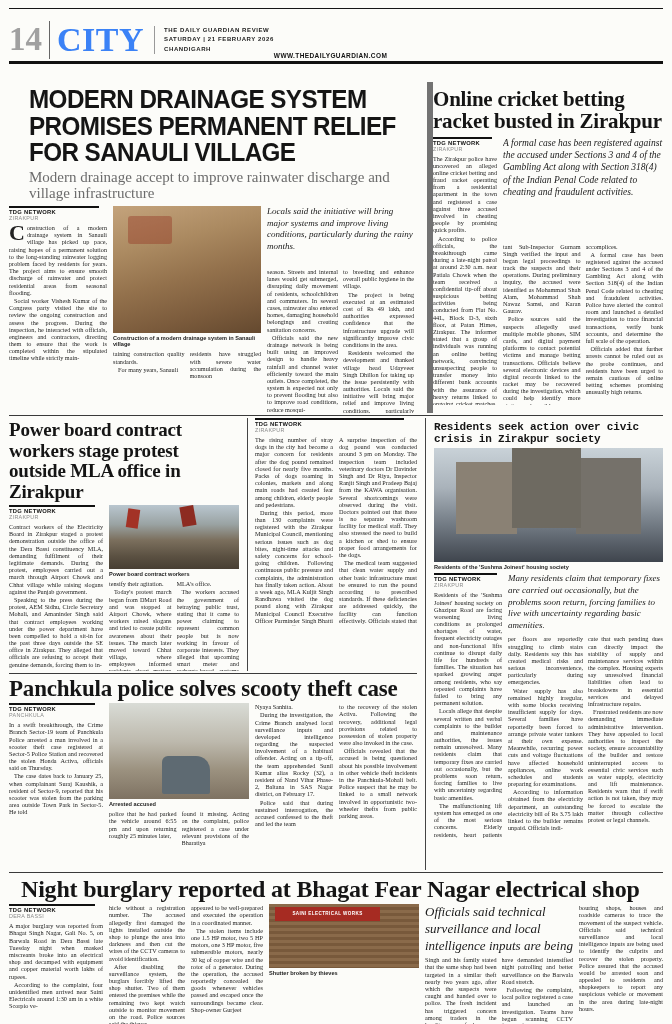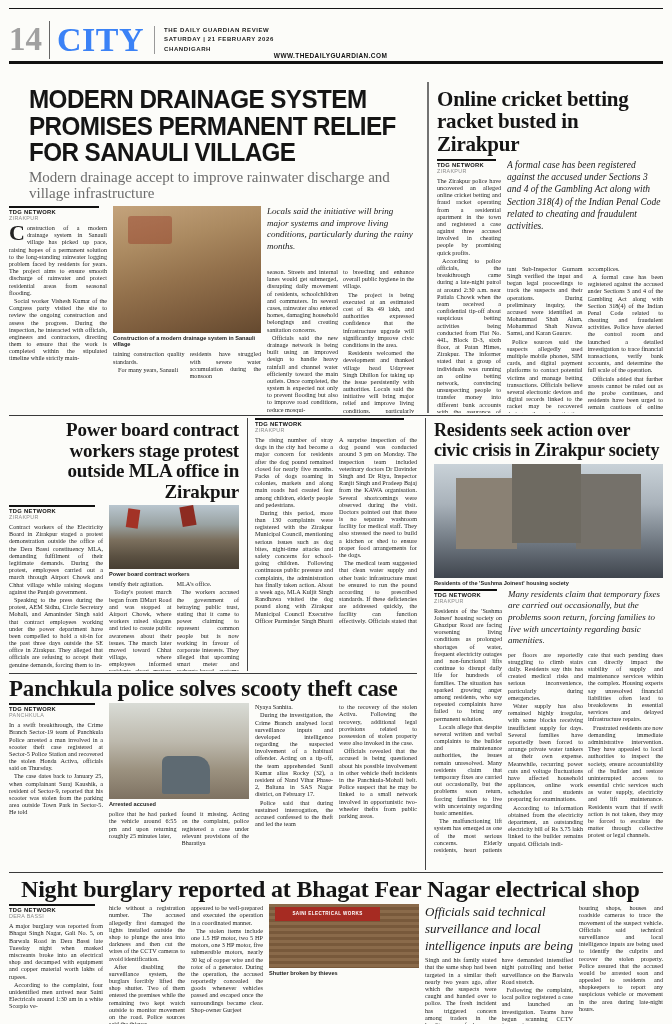--- a/index.html
+++ b/index.html
@@ -36,21 +36,21 @@
   .caption{font-family:"Liberation Sans",sans-serif;font-size:5.6px;font-weight:700;color:#222;padding:2px 0 3px;line-height:1.1;}
   .photo{width:100%;position:relative;overflow:hidden;}
   .minirow{display:grid;grid-template-columns:1fr 1fr;column-gap:5px;overflow:hidden;}
 
   
   .sec1{display:grid;grid-template-columns:1fr 236px;column-gap:13px;height:331px;overflow:hidden;margin-top:18px;}
   .drainage .hl-wrap{padding-left:20px;}
   .d-body{display:grid;grid-template-columns:98px 148px 1fr;column-gap:6px;height:232px;overflow:hidden;}
   .photo-drainage{height:127px;background:linear-gradient(165deg,#c4a37c 0%,#ab8a61 30%,#93714c 55%,#7b5b3c 80%,#64492f 100%);}
   .photo-drainage::after{content:"";position:absolute;left:10%;top:8%;width:30%;height:22%;background:rgba(150,60,40,.45);border-radius:3px;}
-  .betting{border-left:2px solid #737373;padding-left:8px;overflow:hidden;}
+  .betting{border-left:6px solid #737373;padding-left:0;overflow:hidden;}
   .b-body{display:grid;grid-template-columns:64px 1fr;column-gap:6px;height:272px;overflow:hidden;}
   .b-right .pq{font-size:9.5px;height:106px;}
   .brow{display:grid;grid-template-columns:1fr 1fr;column-gap:5px;overflow:hidden;}
 
   
   .sec2{display:grid;grid-template-columns:1fr 238px;column-gap:8px;height:452px;overflow:hidden;}
   .sec2-left{overflow:hidden;}
   .sec2-top{display:grid;grid-template-columns:1fr 170px;column-gap:8px;height:253px;overflow:hidden;}
   .power .hl-serif{font-size:19px;line-height:1.08;}
   .p-body{display:grid;grid-template-columns:94px 1fr;column-gap:6px;height:178px;overflow:hidden;}
@@ -59,21 +59,21 @@
   .photo-power::after{content:"";position:absolute;left:55%;top:2%;width:11%;height:32%;background:#8d2b21;transform:rotate(-10deg);}
   .dogpound{border-left:1px solid #444;padding-left:7px;overflow:hidden;}
   .dogpound .hl-serif{font-size:15.5px;line-height:1.12;}
   .dg-body{display:grid;grid-template-columns:1fr 1fr;column-gap:6px;height:190px;overflow:hidden;}
   .panchkula{overflow:hidden;}
   .panchkula .hl-serif{font-size:23px;line-height:1.05;}
   .pk-body{display:grid;grid-template-columns:94px 140px 1fr 1fr;column-gap:6px;height:158px;overflow:hidden;}
   .photo-panchkula{height:96px;background:linear-gradient(180deg,#d9dcd6 0%,#bdb9ad 40%,#9b917f 70%,#7e7262 100%);}
   .photo-panchkula::after{content:"";position:absolute;left:38%;top:55%;width:34%;height:40%;background:#5e6a72;border-radius:6px 14px 2px 2px;}
   .residents{border-left:1px solid #444;padding-left:8px;overflow:hidden;}
-  .residents .hl-serif{font-size:18px;line-height:1.1;}
+  .residents .hl-serif{font-size:11px;line-height:1.1;font-family:Liberation Mono, monospace;}
   .photo-residents{height:114px;background:linear-gradient(180deg,#c9d2d8 0%,#a9b2ba 35%,#7e8790 60%,#565d66 85%,#3f454d 100%);}
   .photo-residents::before{content:"";position:absolute;left:34%;top:0;width:30%;height:70%;background:#6e6a61;box-shadow:-60px 10px 0 -4px #8a8174,62px 8px 0 -2px #75716a;}
   .r-body{display:grid;grid-template-columns:68px 1fr;column-gap:6px;height:268px;overflow:hidden;}
   .r-right .pq{height:62px;}
 
   
   .burglary{overflow:hidden;height:160px;}
   .burglary .hl-serif{font-size:24px;line-height:1.05;padding-left:12px;}
   .bu-body{display:grid;grid-template-columns:94px 76px 72px 150px 148px 1fr;column-gap:6px;height:126px;overflow:hidden;margin-top:2px;}
   .photo-burglary{height:64px;background:repeating-linear-gradient(180deg,#8a6a4a 0 3px,#78593b 3px 6px);}
@@ -180,21 +180,21 @@
     </article>
   </section>
 
   <div class="rule"></div>
 
   <section class="sec2">
     <div class="sec2-left">
       <div class="sec2-top">
 
         <article class="power">
-          <h2 class="hl-serif" style="margin:2px 0 3px;text-align:right;">Power board contract workers stage protest outside MLA office in Zirakpur</h2>
+          <h2 class="hl-serif" style="margin:2px 0 3px;">Power board contract workers stage protest outside MLA office in Zirakpur</h2>
           <div class="p-body">
             <div>
               <div class="byline">
                 <span class="net">TDG NETWORK</span>
                 <span class="loc">ZIRAKPUR</span>
               </div>
               <div class="coltext" style="height:158px;">
                   <p>Contract workers of the Electricity Board in Zirakpur staged a protest demonstration outside the office of the Dera Bassi constituency MLA, demanding fulfilment of their legitimate demands. During the protest, employees carried out a march through Airport Chowk and Chhat village while raising slogans against the Punjab government.</p>
                   <p>Speaking to the press during the protest, AEM Sidhu, Circle Secretary Mohali, and Amaninder Singh said that contract employees working under the power department have been compelled to hold a sit-in for the past three days outside the SE office in Zirakpur. They alleged that officials are refusing to accept their genuine demands, forcing them to in-</p>
                 </div>

